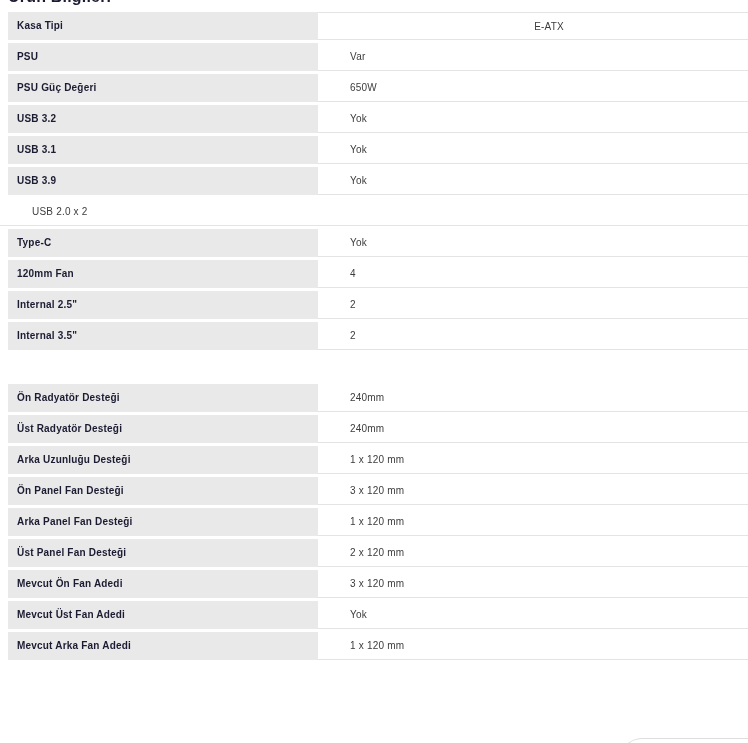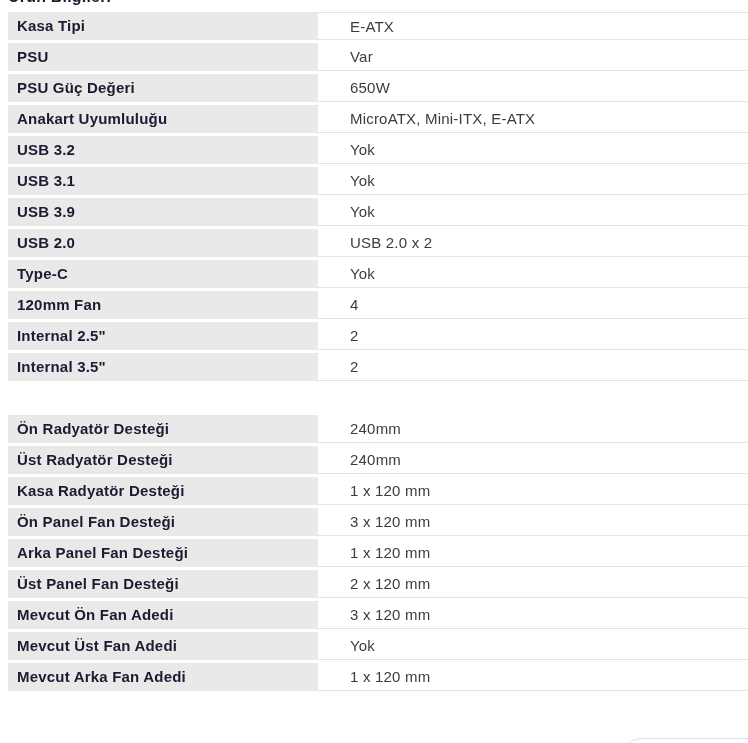--- a/index.html
+++ b/index.html
@@ -36,21 +36,21 @@
     right:0;
   }
   .row{
     display:flex;
     align-items:stretch;
     height:28px;
     margin-bottom:3px;
   }
   .cell{
     box-sizing:border-box;
-    font-size:15px;
+    font-size:10px;
     line-height:28px;
     white-space:nowrap;
     overflow:hidden;
   }
   .cell.label{
     margin-left:8px;
     width:310px;
     background:var(--label-bg);
     font-weight:700;
     color:var(--label-text);
@@ -60,20 +60,21 @@
   .cell.value{
     flex:1;
     background:#ffffff;
     color:var(--value-text);
     padding-left:32px;
     border-bottom:1px solid var(--separator);
     letter-spacing:0.2px;
   }
   .row:first-child .cell.value{
     border-top:1px solid var(--separator);
+    text-align:center;
   }
   .next-section-corner{
     position:absolute;
     top:738px;
     left:620px;
     width:200px;
     height:30px;
     border-top:1px solid #dedede;
     border-left:1px solid #dedede;
     border-top-left-radius:22px;
@@ -92,37 +93,32 @@
     </div>
     <div class="row">
       <div class="cell label">PSU</div>
       <div class="cell value">Var</div>
     </div>
     <div class="row">
       <div class="cell label">PSU Güç Değeri</div>
       <div class="cell value">650W</div>
     </div>
     <div class="row">
-      <div class="cell label">Anakart Uyumluluğu</div>
-      <div class="cell value">MicroATX, Mini-ITX, E-ATX</div>
-    </div>
-    <div class="row">
       <div class="cell label">USB 3.2</div>
       <div class="cell value">Yok</div>
     </div>
     <div class="row">
       <div class="cell label">USB 3.1</div>
       <div class="cell value">Yok</div>
     </div>
     <div class="row">
       <div class="cell label">USB 3.9</div>
       <div class="cell value">Yok</div>
     </div>
     <div class="row">
-      <div class="cell label">USB 2.0</div>
       <div class="cell value">USB 2.0 x 2</div>
     </div>
     <div class="row">
       <div class="cell label">Type-C</div>
       <div class="cell value">Yok</div>
     </div>
     <div class="row">
       <div class="cell label">120mm Fan</div>
       <div class="cell value">4</div>
     </div>
@@ -138,21 +134,21 @@
     </div>
     <div class="row">
       <div class="cell label">Ön Radyatör Desteği</div>
       <div class="cell value">240mm</div>
     </div>
     <div class="row">
       <div class="cell label">Üst Radyatör Desteği</div>
       <div class="cell value">240mm</div>
     </div>
     <div class="row">
-      <div class="cell label">Kasa Radyatör Desteği</div>
+      <div class="cell label">Arka Uzunluğu Desteği</div>
       <div class="cell value">1 x 120 mm</div>
     </div>
     <div class="row">
       <div class="cell label">Ön Panel Fan Desteği</div>
       <div class="cell value">3 x 120 mm</div>
     </div>
     <div class="row">
       <div class="cell label">Arka Panel Fan Desteği</div>
       <div class="cell value">1 x 120 mm</div>
     </div>

